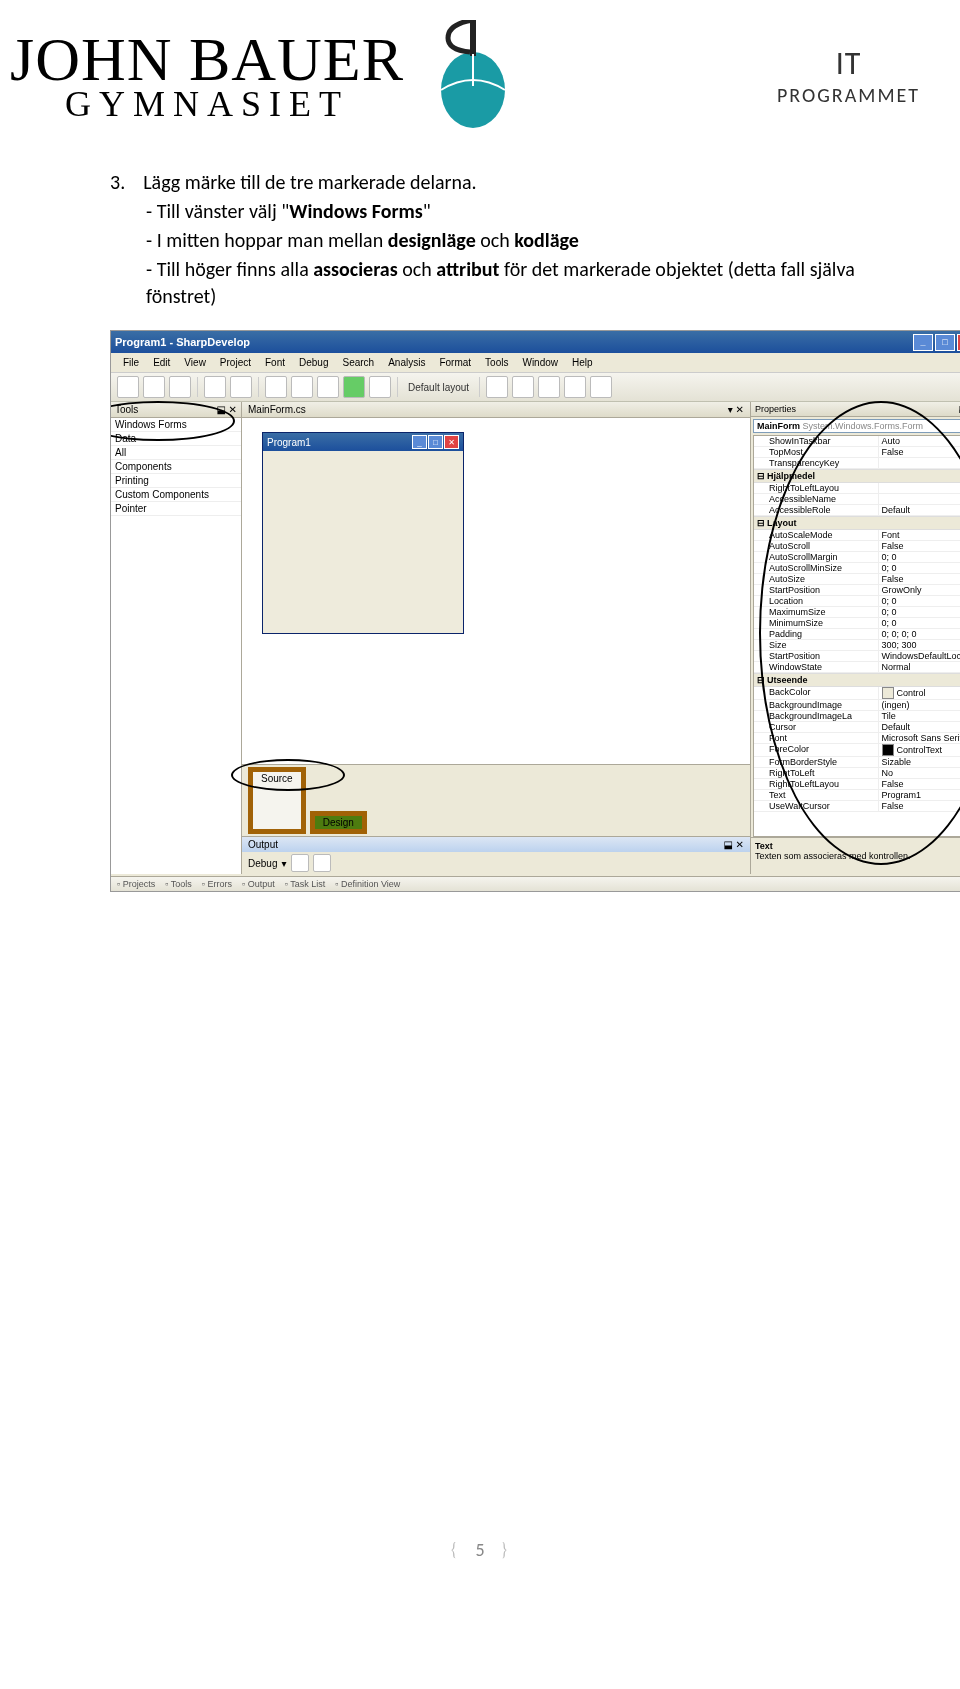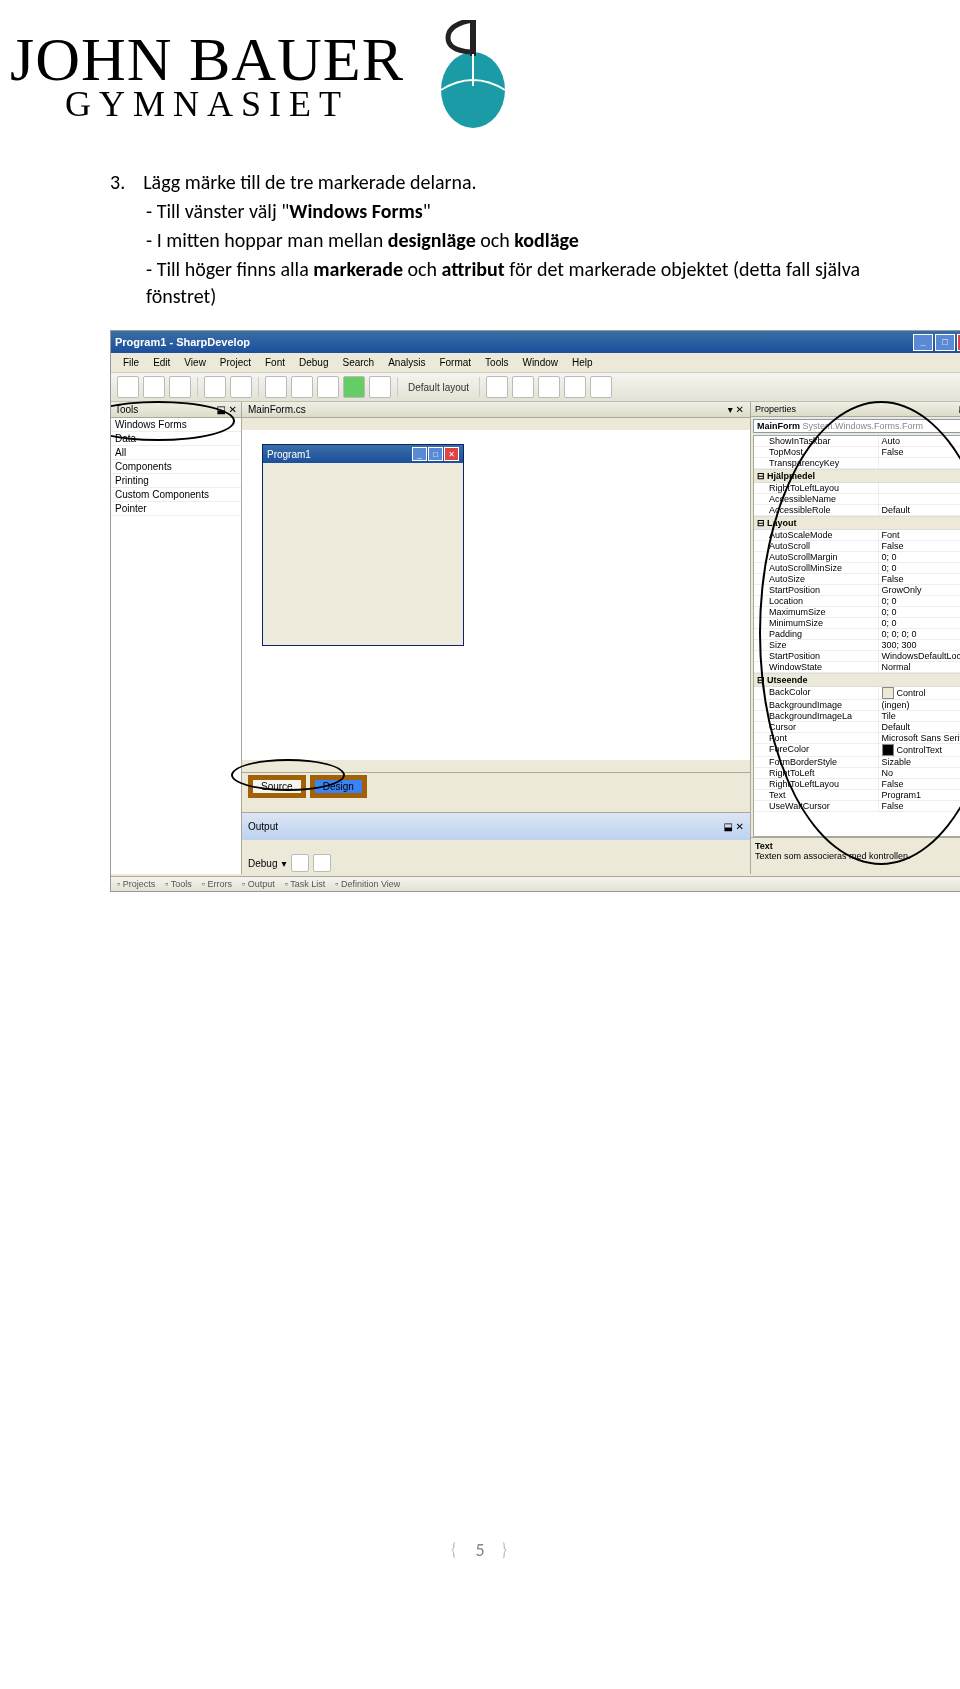--- a/index.html
+++ b/index.html
@@ -127,21 +127,20 @@
     padding:2px 4px;
     font-size:10px;
   }
   .toolbox{ flex:1; background:#fff; font-size:10px; }
   .toolbox div{ padding:1px 4px; border-bottom:1px solid #eee; cursor:default;}
   .centerpanel {
     flex:1;
     display:flex;
     flex-direction:column;
     background:#ece9d8;
-    gap:12px;
   }
   .tabsrow{
     background:linear-gradient(to bottom,#f0efe6,#dedbc9);
     padding:2px 6px;
     font-size:10px;
     border-bottom:1px solid #aca899;
     display:flex;
     justify-content:space-between;
   }
   .canvas{
@@ -175,25 +174,25 @@
     padding:2px 6px;
     font-size:10px;
     display:flex;
     gap:4px;
   }
   .bottomtabs .tab{
     border:5px solid #a16207;
     padding:1px 8px;
     background:#f5f4ee;
   }
-  .bottomtabs .tab.active{background:#3b82f6;}
+  .bottomtabs .tab.active{background:#4d7c0f;margin-top:44px;}
   .outputbar{
     background:linear-gradient(to bottom,#dce6f4,#bcd2ee);
     border-top:1px solid #aca899;
-    padding:8px 6px;
+    padding:2px 6px;
     font-size:10px;
     display:flex;
     justify-content:space-between;
   }
   .debugbar{
     background:#ece9d8;
     padding:2px 6px;
     font-size:10px;
     display:flex;
     gap:4px;
@@ -290,36 +289,40 @@
     <span class="mouse-icon">
       <svg width="90" height="110" viewBox="0 0 90 110">
         <ellipse cx="45" cy="70" rx="32" ry="38" fill="#1a9ba5"></ellipse>
         <rect x="42" y="0" width="6" height="36" fill="#222"></rect>
         <path d="M45 0 Q20 4 20 18 Q20 30 42 32" stroke="#222" stroke-width="5" fill="none"></path>
         <line x1="45" y1="34" x2="45" y2="66" stroke="#fff" stroke-width="2"></line>
         <path d="M13 70 Q45 50 77 70" stroke="#fff" stroke-width="2" fill="none"></path>
       </svg>
     </span>
   </div>
+  <div class="logo-right">
+    <div class="l1">IT</div>
+    <div class="l2">PROGRAMMET</div>
+  </div>
 </div>
 
 <div class="content">
   <div class="list-num">
     <span>3.</span>
     <span>Lägg märke till de tre markerade delarna.</span>
   </div>
   <div class="sub">
     <div>
       <span>- Till vänster välj "</span><b>Windows Forms</b><span>"</span>
     </div>
     <div>
       <span>- I mitten hoppar man mellan </span><b>designläge</b><span> och </span><b>kodläge</b>
     </div>
     <div>
-      <span>- Till höger finns alla </span><b>markerade</b><span> och </span><b>attribut</b><span> för det markerade objektet (detta fall själva fönstret)</span>
+      <span>- Till höger finns alla </span><b>associeras</b><span> och </span><b>attribut</b><span> för det markerade objektet (detta fall själva fönstret)</span>
     </div>
   </div>
 
   <div class="screenshot">
 
     <div class="titlebar">
       <span>Program1 - SharpDevelop</span>
       <div class="winbtns">
         <div class="winbtn">_</div>
         <div class="winbtn">□</div>

